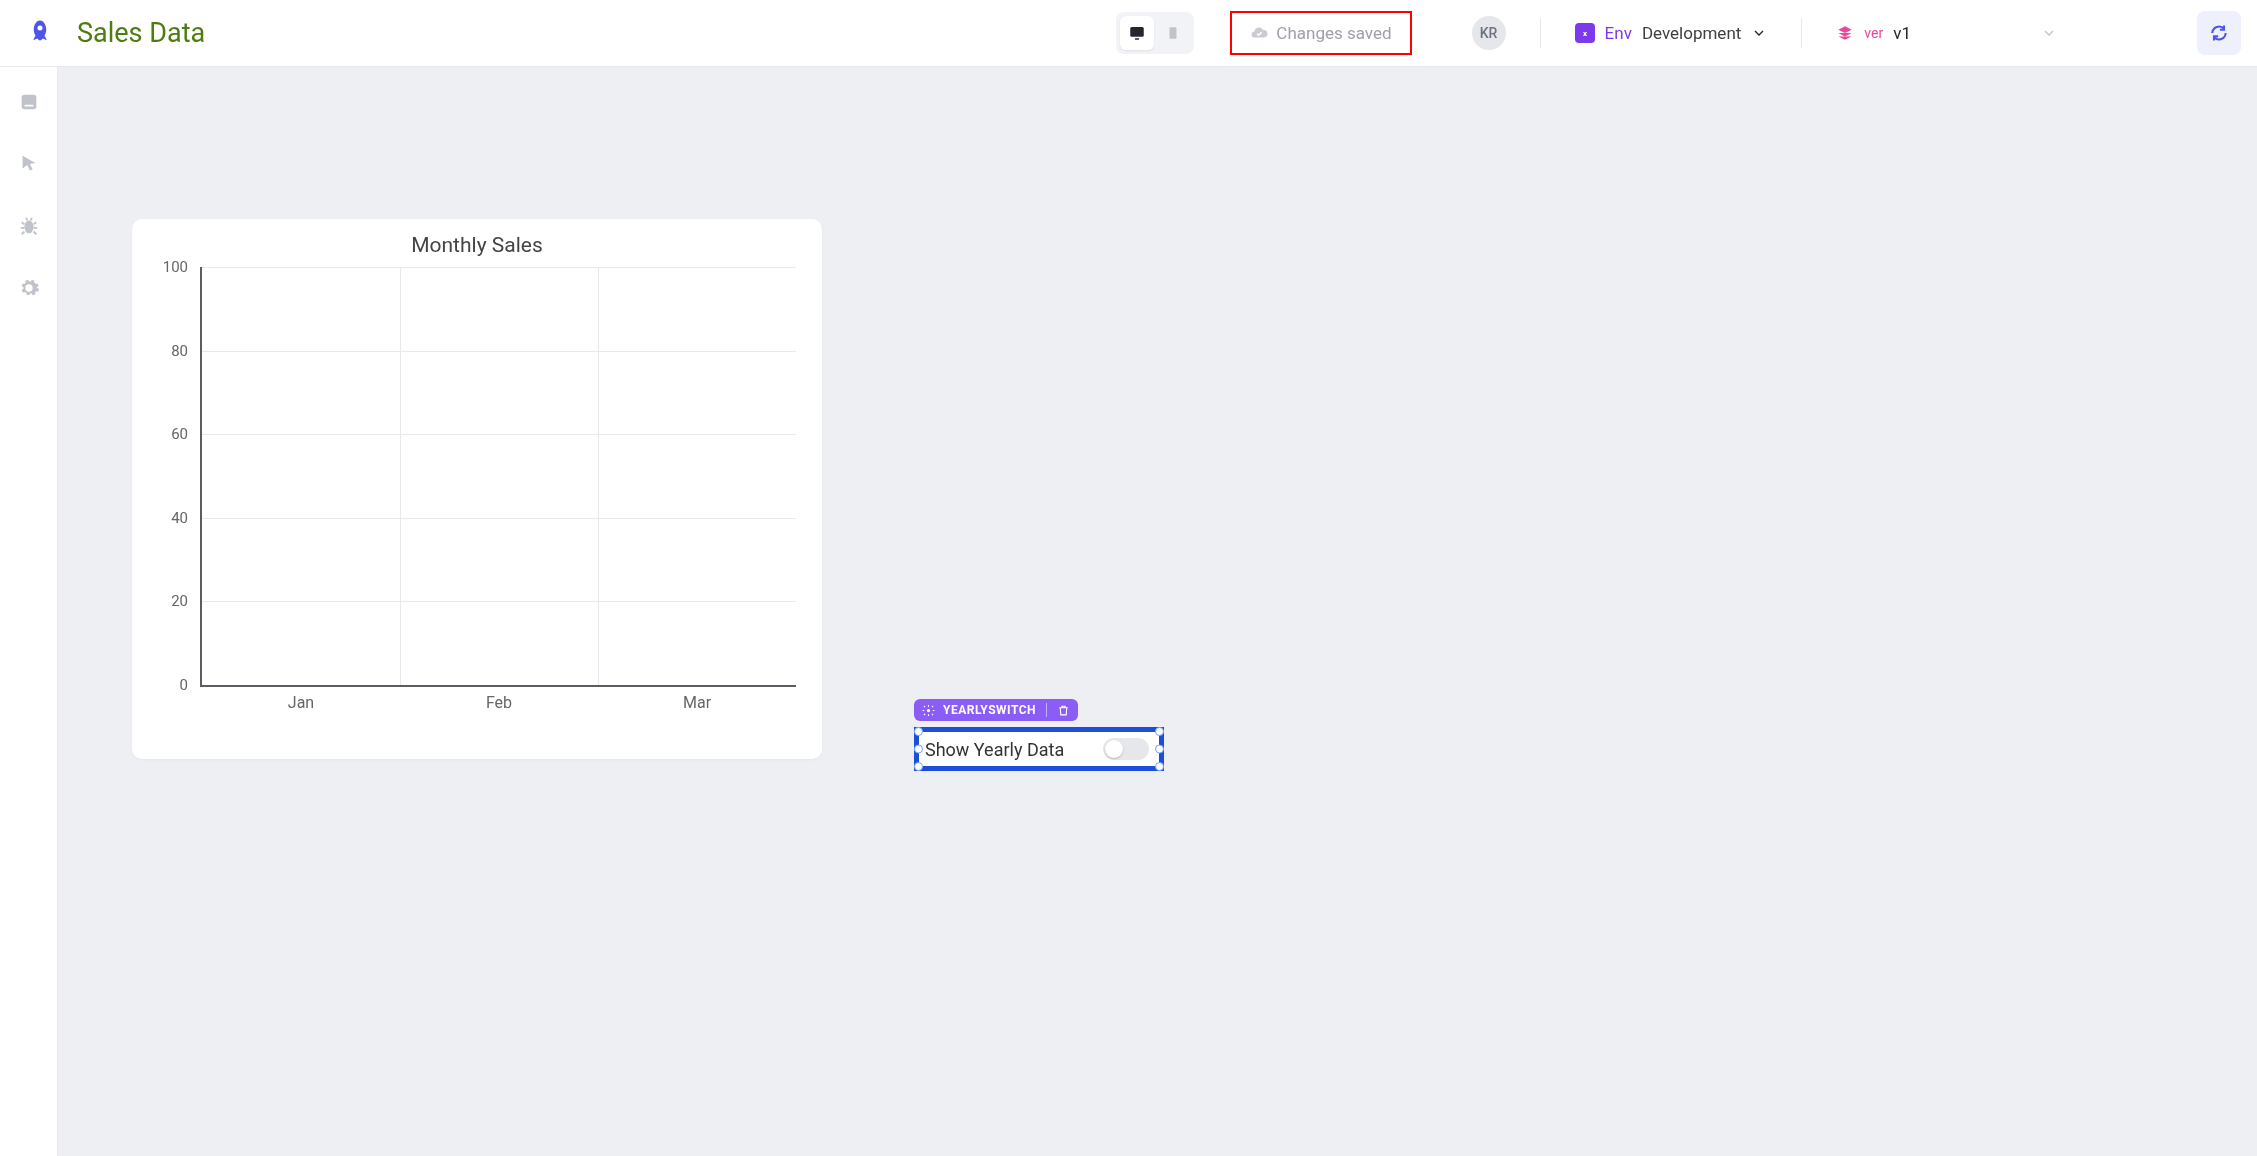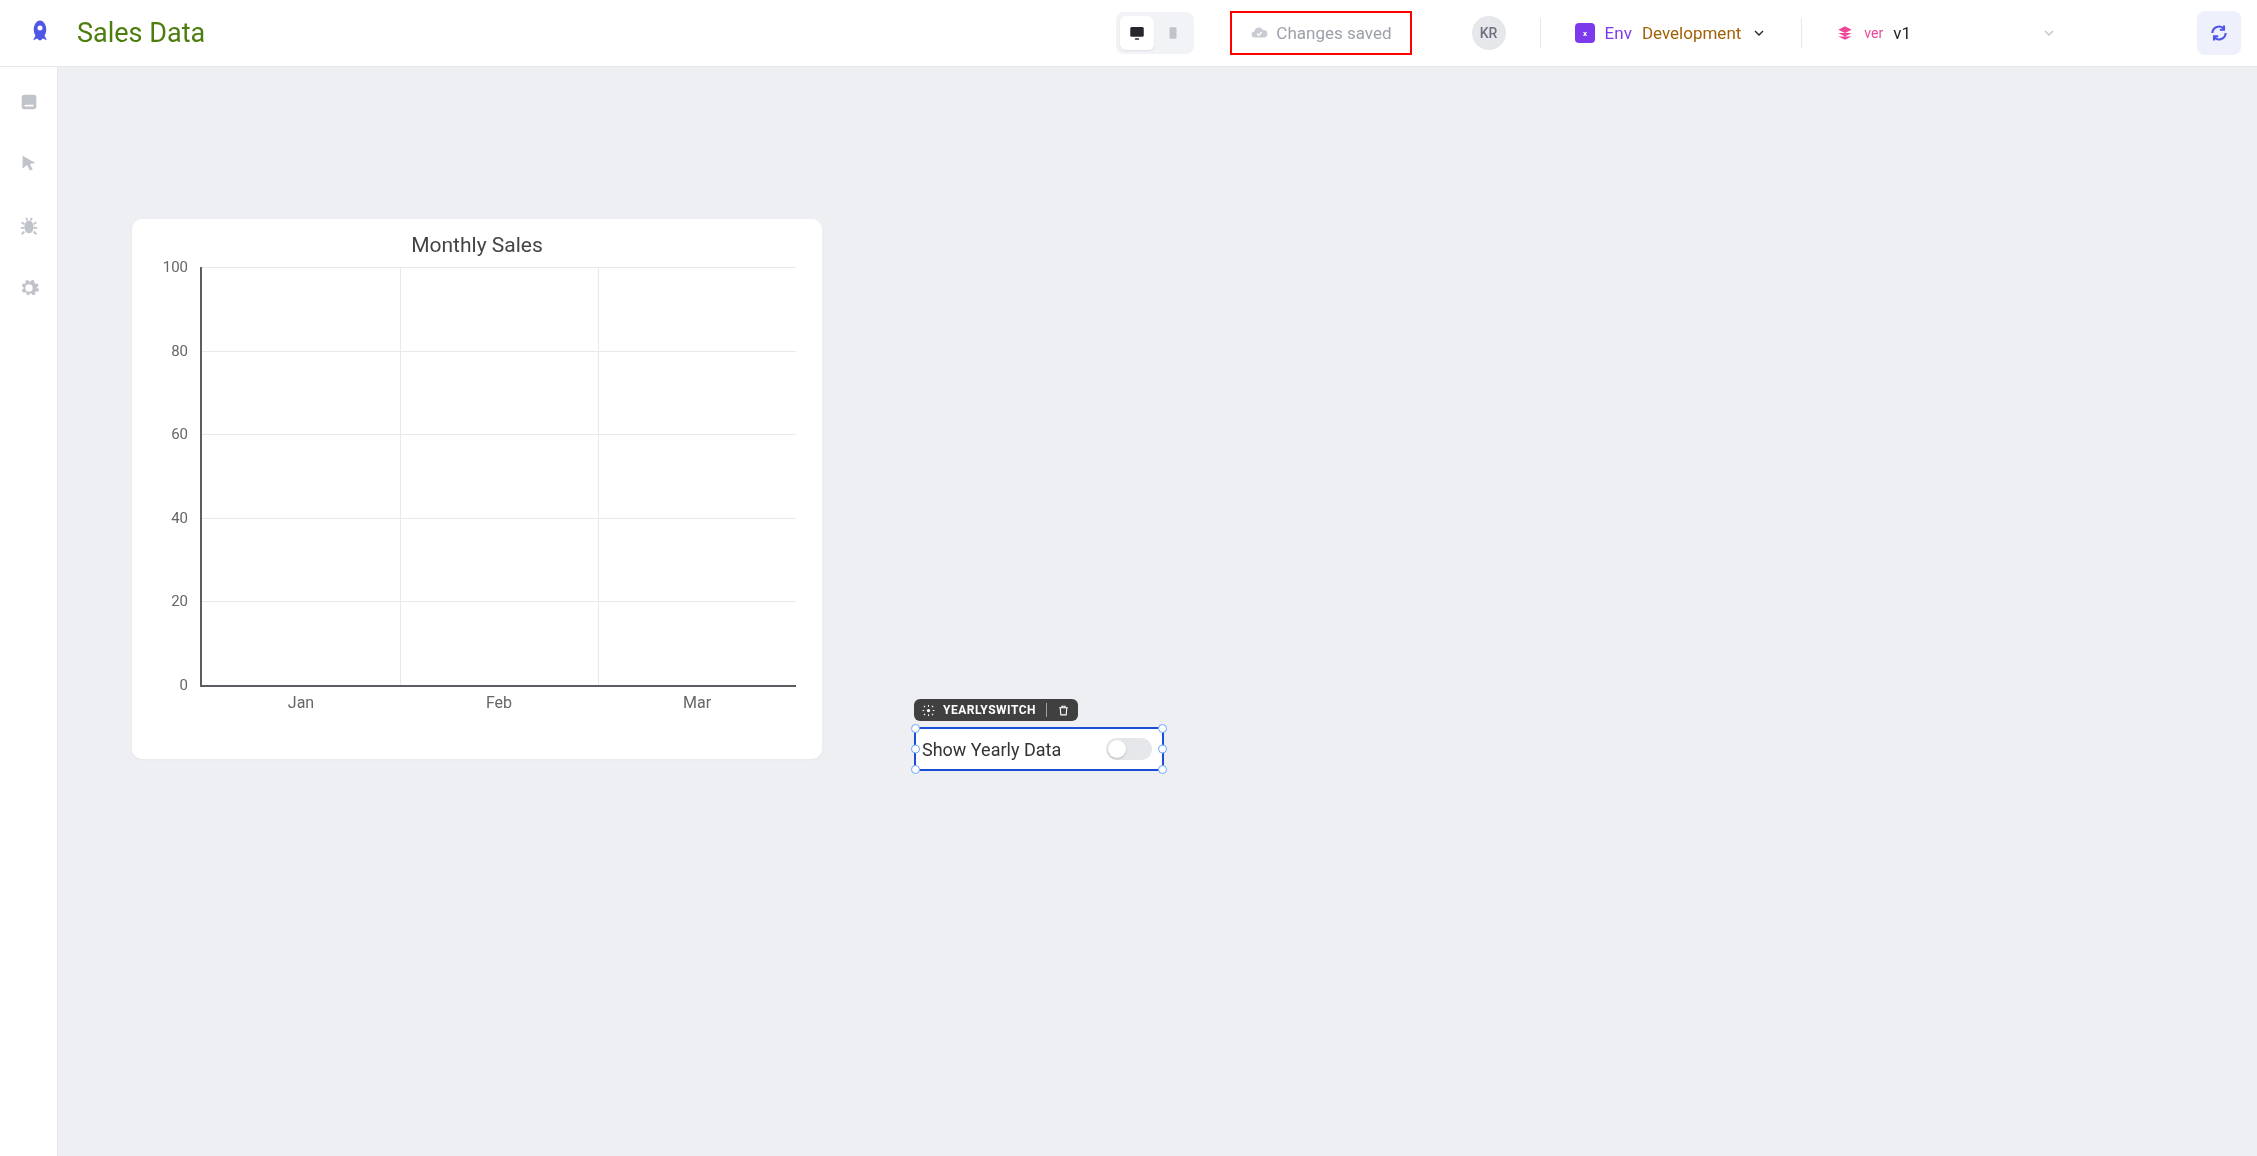--- a/index.html
+++ b/index.html
@@ -17,21 +17,21 @@
 
 .saved-box { display:flex; align-items:center; gap:8px; padding: 10px 18px; border: 2px solid #ff0000; margin-left: 36px; }
 .saved-text { color: #9da0a8; font-size: 17px; }
 
 .avatar { margin-left: 60px; width: 34px; height: 34px; border-radius: 50%; background:#e5e7eb; display:flex; align-items:center; justify-content:center; font-size:14px; color:#6b7280; font-weight:500; }
 
 .vdiv { width:1px; height:30px; background:#e6e8ec; margin: 0 34px; }
 
 .env-group { display:flex; align-items:center; gap:10px; cursor:pointer; }
 .env-label { color:#7c3aed; font-size:17px; }
-.env-value { color:#a16207; font-size:17px; }
+.env-value { color:#404040; font-size:17px; }
 .env-icon { width:20px; height:20px; background:#7c3aed; border-radius:4px; display:flex; align-items:center; justify-content:center; }
 
 .ver-group { display:flex; align-items:center; gap:10px; cursor:pointer; margin-right: 140px; }
 .ver-label { color:#ec4899; font-size:14px; }
 .ver-value { color:#24272e; font-size:17px; }
 
 .refresh-btn { width:44px; height:44px; border-radius:8px; background:#eef0fc; display:flex; align-items:center; justify-content:center; cursor:pointer; }
 
 .left-rail { position: absolute; top: 67px; left: 0; width: 58px; height: calc(100% - 67px); background: #fff; border-right: 1px solid #e6e8ec; display:flex; flex-direction:column; align-items:center; padding-top: 22px; gap: 36px; z-index:5; }
 .rail-item { width:26px; height:26px; display:flex; align-items:center; justify-content:center; cursor:pointer; color:#c1c3ca; }
@@ -43,23 +43,23 @@
 .plot-area { position:relative; height: 420px; margin-left: 50px; margin-right: 8px; border-left: 2px solid #5b5d63; border-bottom: 2px solid #5b5d63; }
 .h-grid { position:absolute; left:0; right:0; height:1px; background:#e8e9ec; }
 .v-grid { position:absolute; top:0; bottom:0; width:1px; background:#e8e9ec; }
 .y-label { position:absolute; right: calc(100% + 14px); transform: translateY(-50%); font-size:15px; color:#666; }
 .bars { position:absolute; left:0; right:0; bottom:0; top:0; display:flex; align-items:flex-end; }
 .bar-slot { flex:1; display:flex; flex-direction:column; align-items:center; justify-content:flex-end; position:relative; }
 .bar { width: 82%; background:#2f7cb1; }
 .x-label { position:absolute; top: calc(100% + 8px); font-size:16px; color:#666; }
 
 .switch-widget { position:absolute; top:632px; left:856px; width:250px; }
-.switch-header { background:#404040; color:#fff; font-size:12px; font-weight:700; letter-spacing:.5px; display:flex; align-items:center; gap:8px; padding: 4px 8px; border-radius:6px; width: fit-content; }
+.switch-header { background:#8b5cf6; color:#fff; font-size:12px; font-weight:700; letter-spacing:.5px; display:flex; align-items:center; gap:8px; padding: 4px 8px; border-radius:6px; width: fit-content; }
 .switch-header .sep { width:1px; height:14px; background:rgba(255,255,255,.5); margin:0 2px; }
-.switch-body { margin-top:6px; border:2px solid #1d4ed8; background:#fff; display:flex; align-items:center; justify-content:space-between; height:44px; padding: 0 10px 0 6px; position:relative; }
+.switch-body { margin-top:6px; border:5px solid #1d4ed8; background:#fff; display:flex; align-items:center; justify-content:space-between; height:44px; padding: 0 10px 0 6px; position:relative; }
 .switch-label { font-size:18px; color:#333; }
 .toggle { width:46px; height:22px; border-radius:12px; background:#e6e7ea; position:relative; }
 .toggle::after { content:''; position:absolute; left:2px; top:2px; width:18px; height:18px; background:#fff; border-radius:50%; box-shadow:0 1px 2px rgba(0,0,0,.2); }
 .sel-handle { position:absolute; width:9px; height:9px; border:1px solid #6ba6ff; background:#fff; border-radius:50%; }
 .h-tl{ top:-5px; left:-5px; } .h-tr{ top:-5px; right:-5px; } .h-bl{ bottom:-5px; left:-5px; } .h-br{ bottom:-5px; right:-5px; }
 .h-ml{ top:50%; left:-5px; transform:translateY(-50%);} .h-mr{ top:50%; right:-5px; transform:translateY(-50%);} 
 
 svg { display:block; }
 </style>
 </head>

